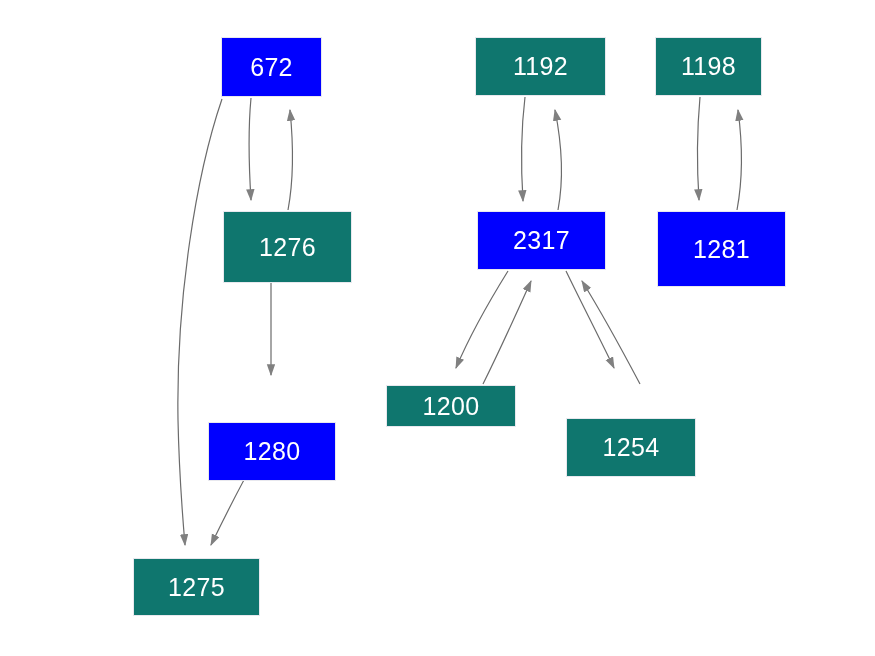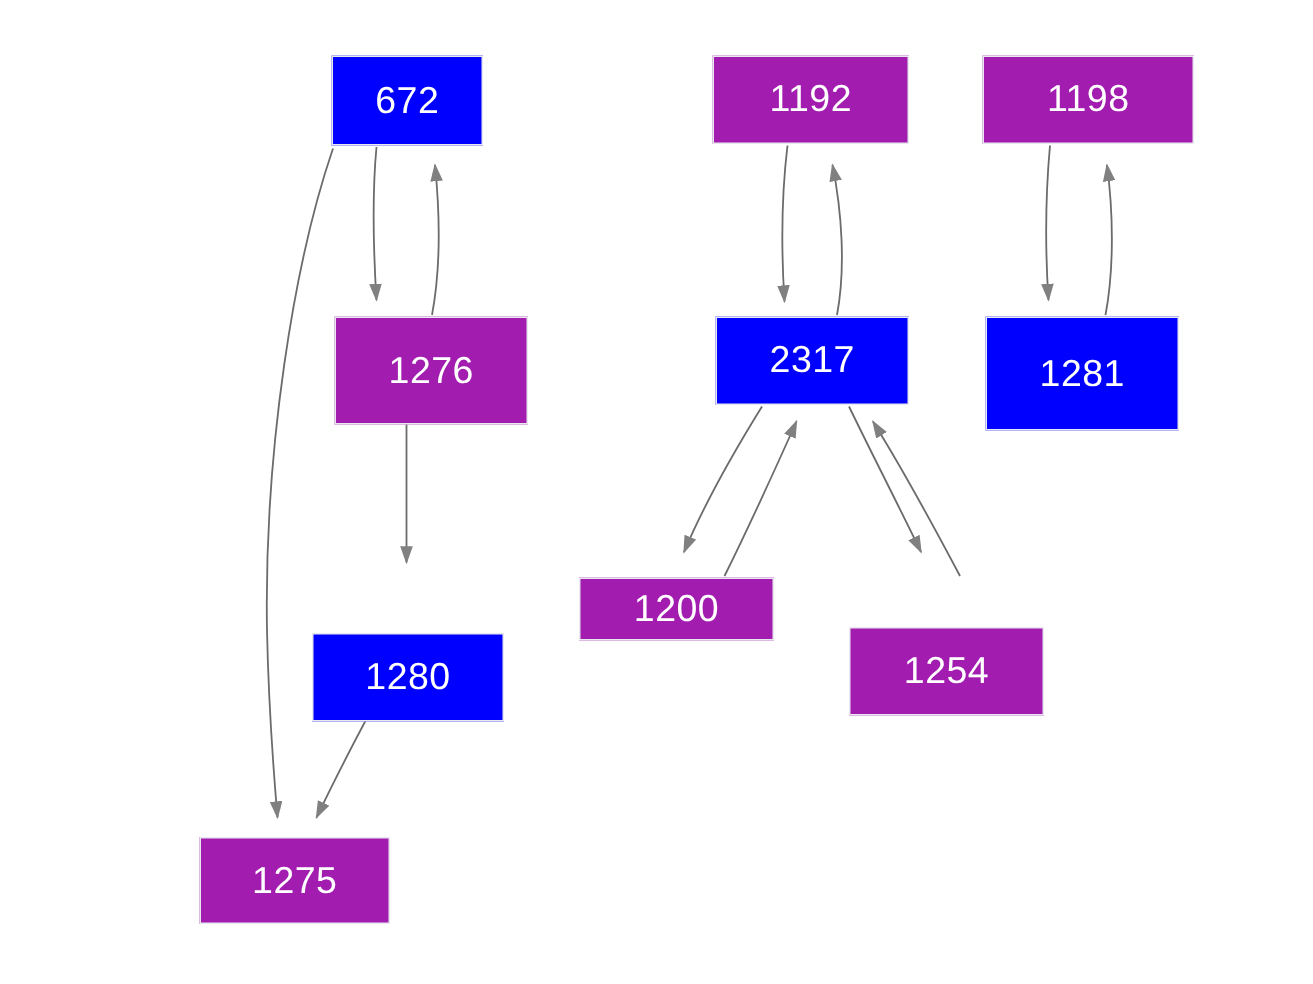--- a/index.html
+++ b/index.html
@@ -33,21 +33,21 @@
     justify-content: center;
     color: #ffffff;
     font-size: 25px;
     line-height: 1;
     letter-spacing: 0.3px;
     font-family: "Liberation Sans", "DejaVu Sans", sans-serif;
     z-index: 2;
     user-select: none;
   }
   .graph-node.fill-blue { background: #0000ff; }
-  .graph-node.fill-red  { background: #a21caf; }
+  .graph-node.fill-red  { background: #0f766e; }
   .node-label { pointer-events: none; }
 </style>
 </head>
 <body>
 
 <div id="graph-canvas">
 
   <svg id="edge-layer" viewBox="0 0 875 656" xmlns="http://www.w3.org/2000/svg">
     <defs>
       <marker id="arrowhead" markerWidth="10" markerHeight="10" refX="9" refY="3.5" orient="auto" markerUnits="strokeWidth">
@@ -89,21 +89,21 @@
       </div>
       <div class="graph-node fill-blue" style="left: 477px; top: 211px; width: 129px; height: 59px;">
         <span class="node-label">2317</span>
       </div>
       <div class="graph-node fill-red" style="left: 386px; top: 385px; width: 130px; height: 42px;">
         <span class="node-label">1200</span>
       </div>
       <div class="graph-node fill-red" style="left: 566px; top: 385px; width: 130px; height: 59px; margin-top: 33px;">
         <span class="node-label">1254</span>
       </div>
-      <div class="graph-node fill-red" style="left: 655px; top: 37px; width: 141px; height: 59px;">
+      <div class="graph-node fill-red" style="left: 655px; top: 37px; width: 107px; height: 59px;">
         <span class="node-label">1198</span>
       </div>
       <div class="graph-node fill-blue" style="left: 657px; top: 211px; width: 129px; height: 76px;">
         <span class="node-label">1281</span>
       </div>
     </div>
 
 </div>
 
 </body></html>

